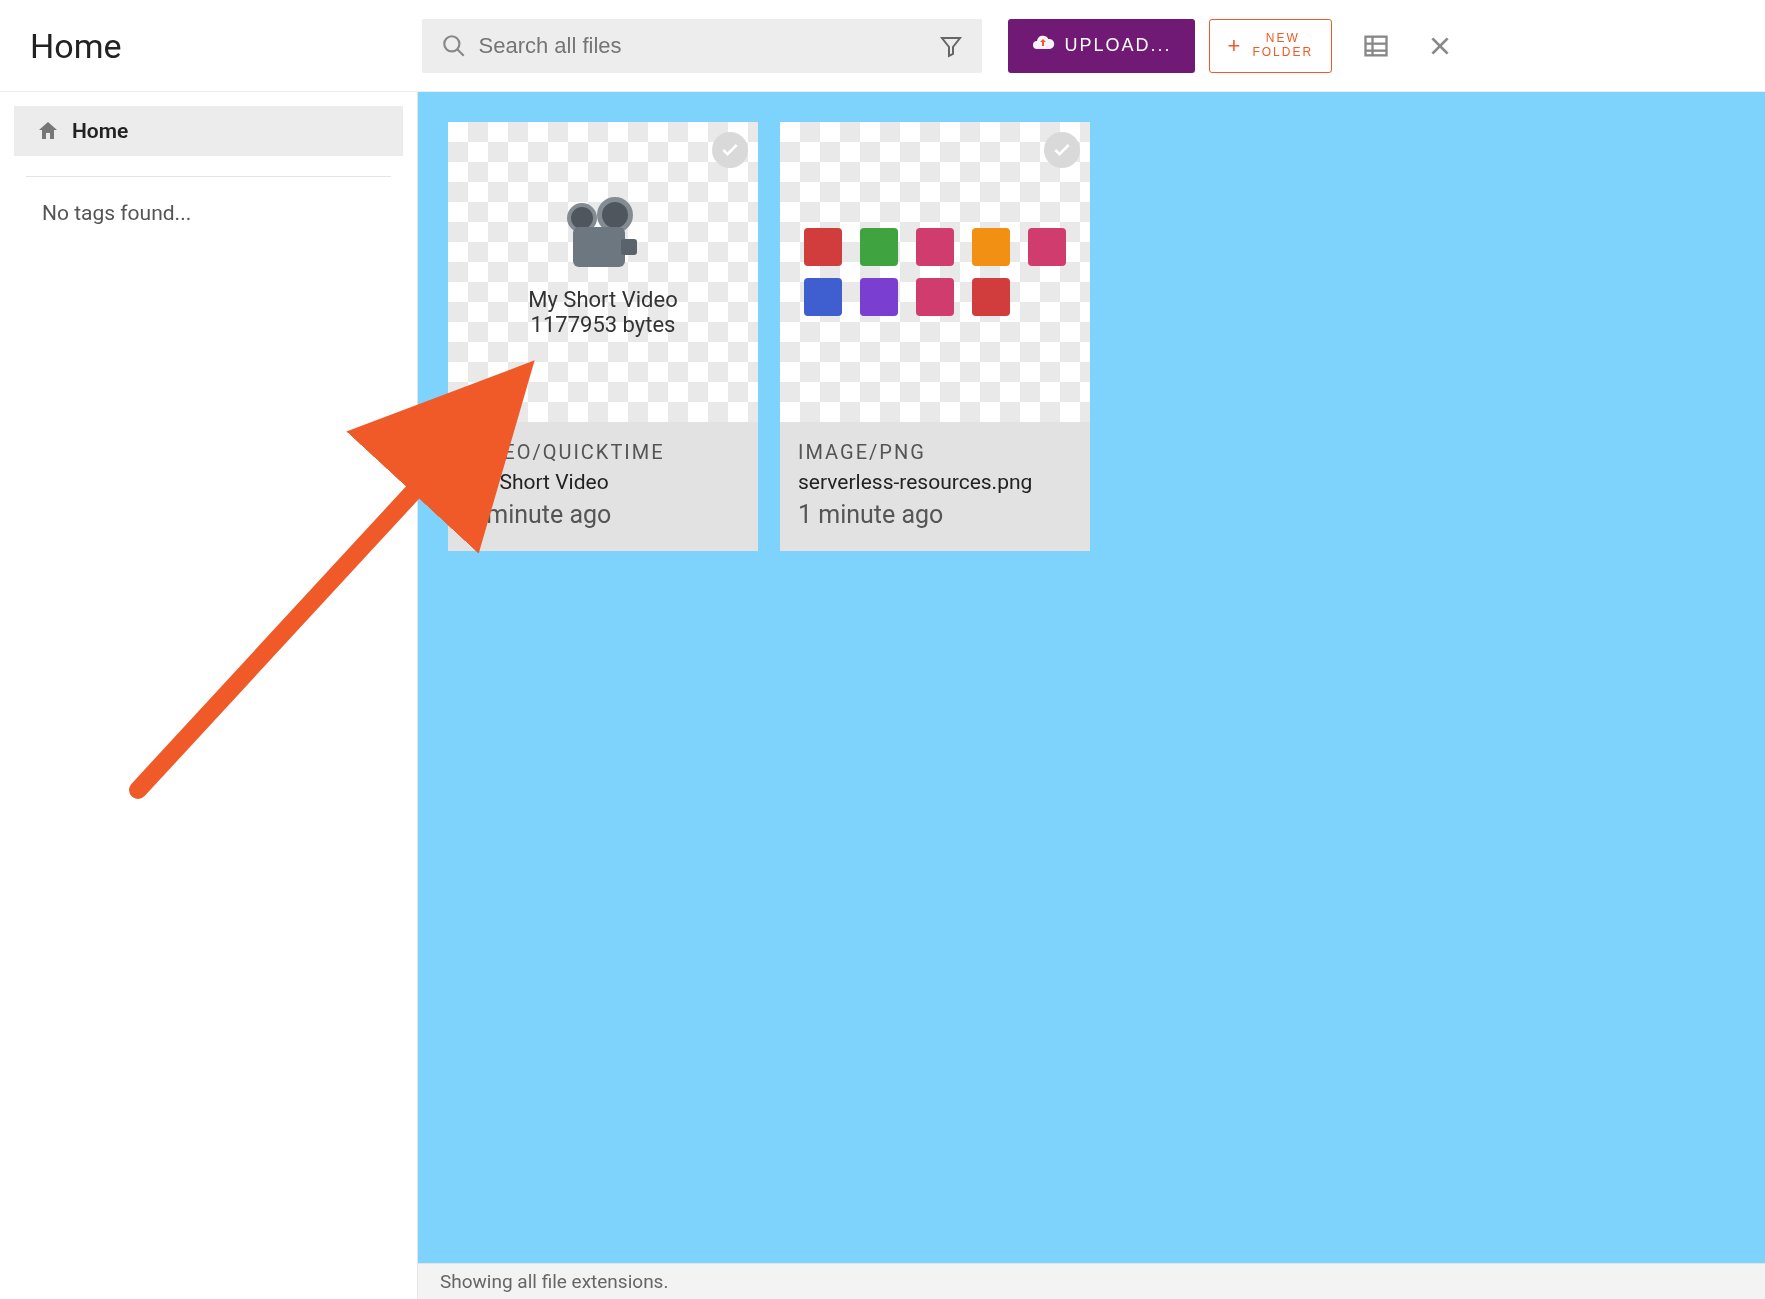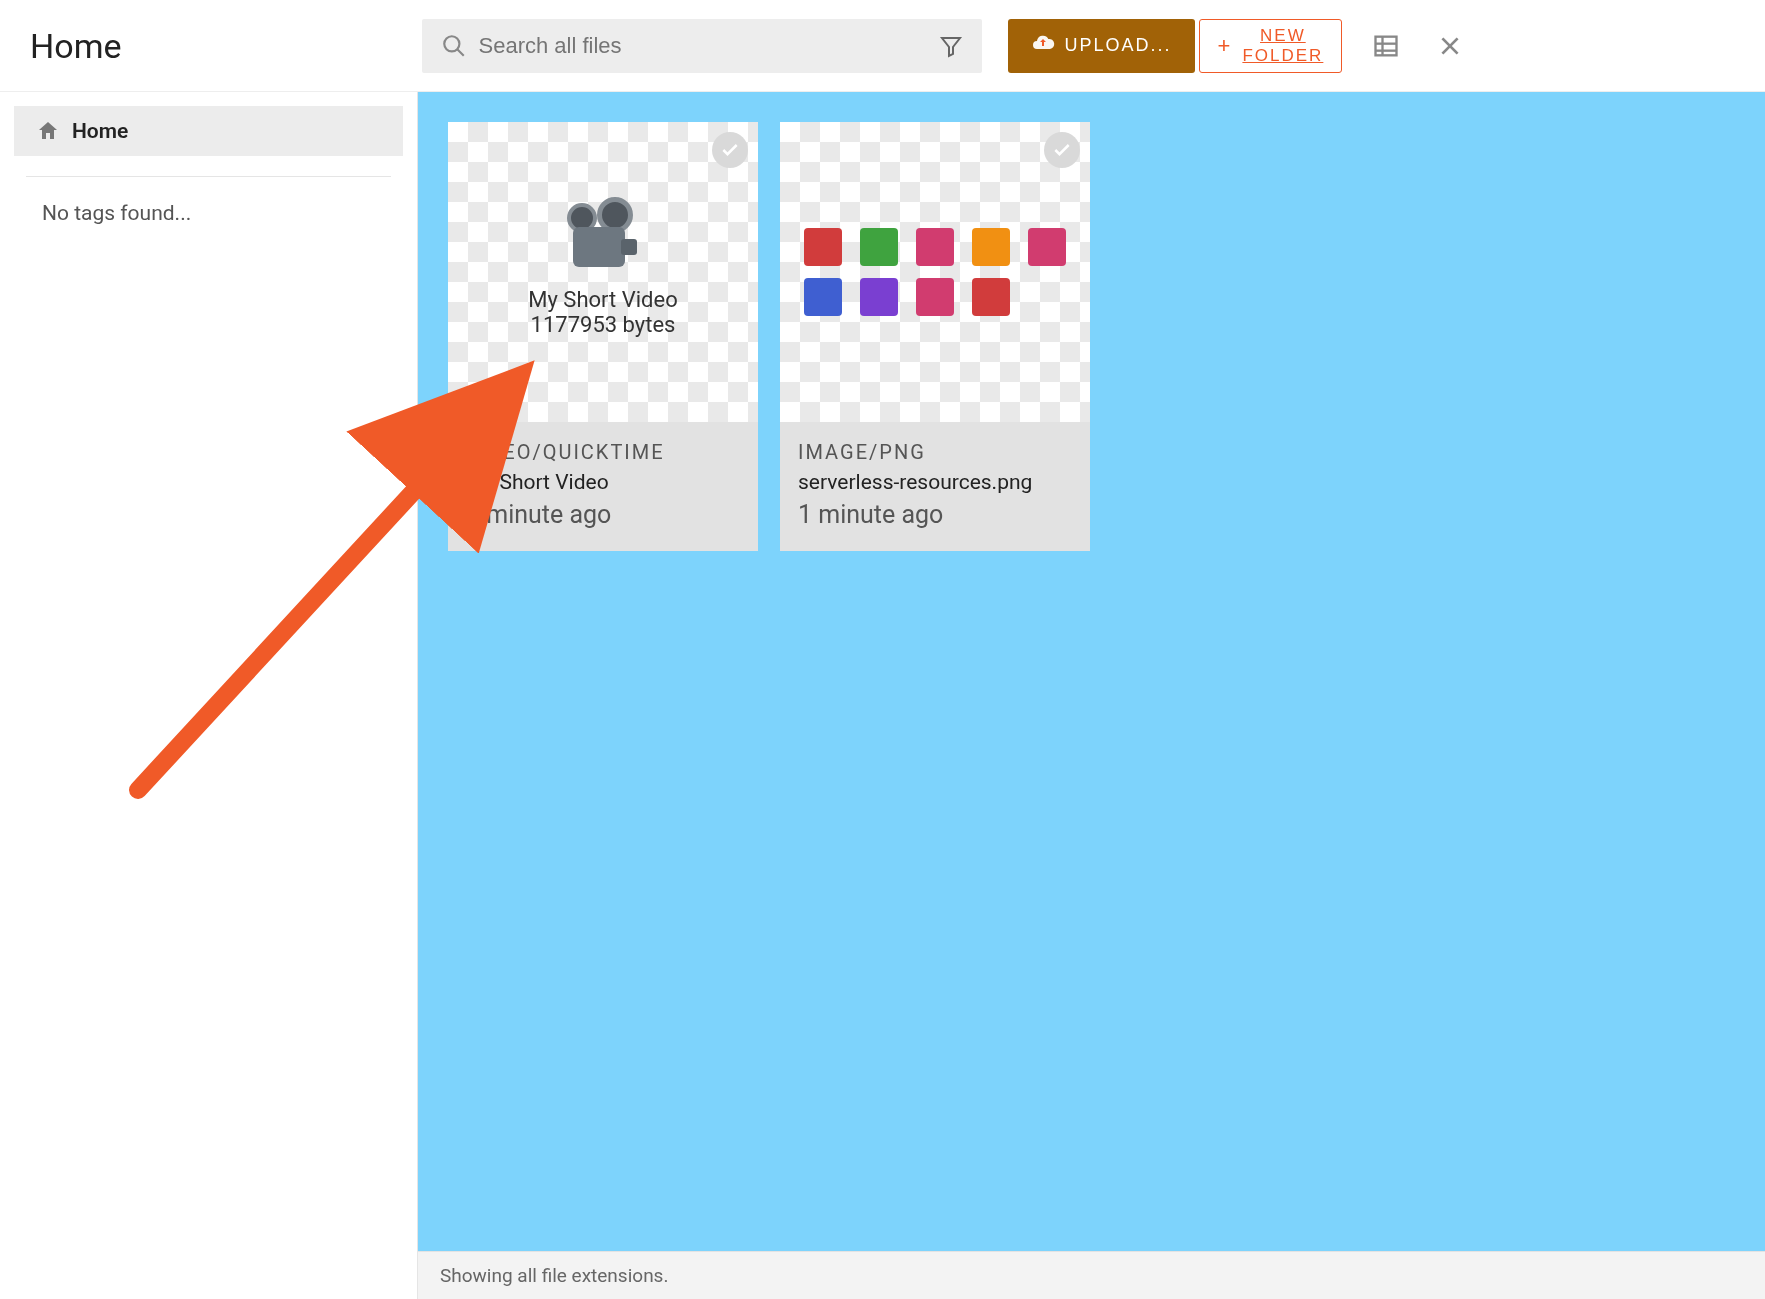--- a/index.html
+++ b/index.html
@@ -55,34 +55,34 @@
     justify-content: center;
     font-size: 18px;
     letter-spacing: 2px;
     font-weight: 500;
     border-radius: 3px;
     cursor: pointer;
     border: 1px solid transparent;
     gap: 10px;
   }
   .btn-upload {
-    background: #a16207;
+    background: #701a75;
     color: #fff;
-    margin-right: 4px;
+    margin-right: 14px;
     text-align: center;
   }
   .btn-newfolder {
     background: #fff;
     color: #f05a28;
     border: 1px solid #f05a28;
     text-align:center;
     line-height: 1.15;
     padding: 0 18px;
   }
-  .btn-newfolder .nf-text { display:flex; flex-direction:column; font-size:17px;text-decoration:underline;}
+  .btn-newfolder .nf-text { display:flex; flex-direction:column; font-size:12px;}
   .icon-btn {
     width: 40px; height:40px;
     display:flex; align-items:center; justify-content:center;
     color:#888; cursor:pointer; margin-left:24px;
   }
   .main {
     display:flex;
     height: calc(100% - 92px);
   }
   .sidebar {
@@ -184,21 +184,21 @@
   .aws-cell{width:38px;height:38px;border-radius:4px;display:flex;align-items:center;justify-content:center;color:#fff;font-size:18px;font-weight:bold;}
   .meta {
     background:#e2e2e2;
     padding: 18px 18px 22px 18px;
     display:flex;flex-direction:column;gap:6px;
   }
   .meta .mime { font-size:20px; letter-spacing:2px; color:#555; }
   .meta .fname { font-size:21px; color:#222; }
   .meta .ago { font-size:25px; color:#555; }
   .status-bar {
-    height: 48px;
+    height: 36px;
     border-top:1px solid #e3e3e3;
     background:#f3f3f3;
     display:flex;align-items:center;
     padding:0 22px;
     color:#666;font-size:19px;
   }
   
   .arrow {
     position:absolute;
     left:-310px; top:78px;

